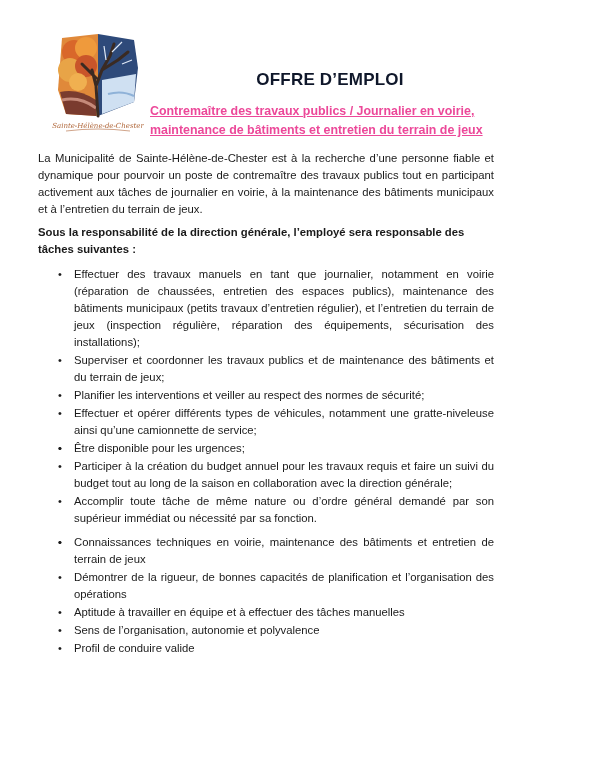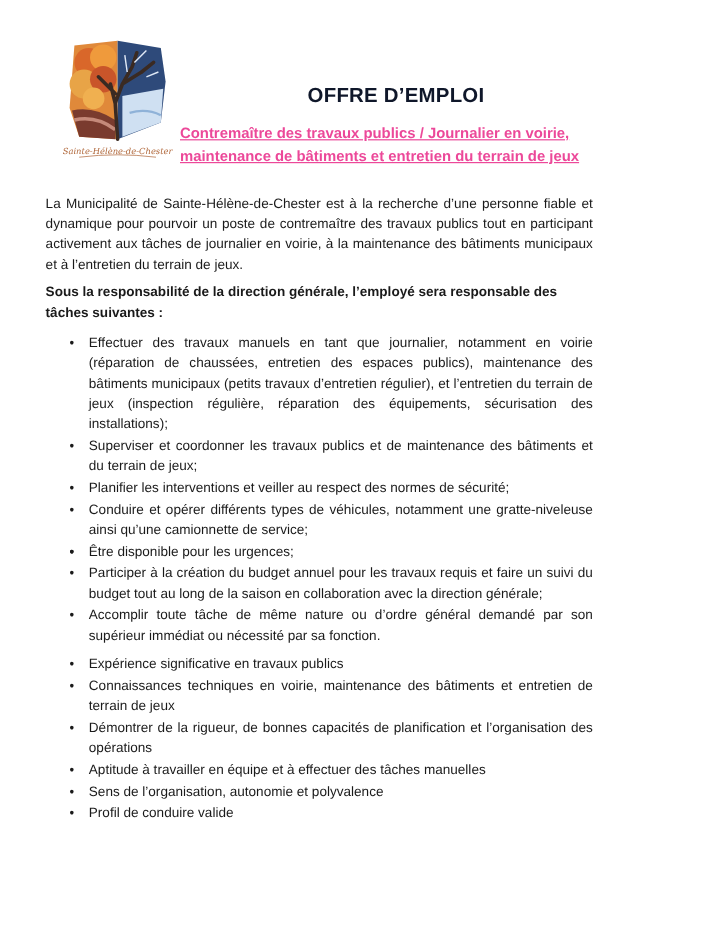--- a/index.html
+++ b/index.html
@@ -5,21 +5,21 @@
   html, body { margin:0; padding:0; background:#ffffff; }
   body { width:600px; height:776px; position:relative; overflow:hidden;
          font-family:"Liberation Sans", sans-serif; color:#1a1a1a; }
   .logo { position:absolute; left:16px; top:30px; width:92px; height:104px;margin-left:36px; }
   .title { position:absolute; left:150px; top:70px; width:360px; text-align:center;
            font-family:"Liberation Sans", sans-serif; font-weight:bold; font-size:17px; color:#0f172a; letter-spacing:0.2px; }
   .subtitle { position:absolute; left:150px; top:102px; width:360px;
               font-weight:bold; font-size:12.4px; line-height:19px; color:#ec4899; }
   .subtitle span { text-decoration:underline; display:block; white-space:nowrap; }
   .content { position:absolute; left:38px; top:150px; width:456px; font-size:11.3px; line-height:17px; }
-  .intro { text-align:justify; margin:12px 0 6px 0; }
+  .intro { text-align:justify; margin:0 0 6px 0; }
   .heading { font-weight:bold; margin:0 0 8px 0; }
   ul { margin:0 0 7px 0; padding:0; list-style:none; }
   li { position:relative; padding-left:36px; text-align:justify; margin:0 0 1px 0; }
   li .bullet { position:absolute; left:20px; top:0; font-size:11px; }
 </style>
 </head>
 <body>
 
 <div class="logo">
   <svg width="92" height="104" viewBox="0 0 92 104">
@@ -53,28 +53,28 @@
 </div>
 
 <div class="content">
   <p class="intro">La Municipalité de Sainte-Hélène-de-Chester est à la recherche d’une personne fiable et dynamique pour pourvoir un poste de contremaître des travaux publics tout en participant activement aux tâches de journalier en voirie, à la maintenance des bâtiments municipaux et à l’entretien du terrain de jeux.</p>
 
   <p class="heading">Sous la responsabilité de la direction générale, l’employé sera responsable des tâches suivantes :</p>
   <ul>
     <li><span class="bullet">•</span><span>Effectuer des travaux manuels en tant que journalier, notamment en voirie (réparation de chaussées, entretien des espaces publics), maintenance des bâtiments municipaux (petits travaux d’entretien régulier), et l’entretien du terrain de jeux (inspection régulière, réparation des équipements, sécurisation des installations);</span></li>
     <li><span class="bullet">•</span><span>Superviser et coordonner les travaux publics et de maintenance des bâtiments et du terrain de jeux;</span></li>
     <li><span class="bullet">•</span><span>Planifier les interventions et veiller au respect des normes de sécurité;</span></li>
-    <li><span class="bullet">•</span><span>Conduire et opérer différents types de véhicules, notamment une gratte-niveleuse ainsi qu’une camionnette de service;</span></li>
+    <li><span class="bullet">•</span><span>Effectuer et opérer différents types de véhicules, notamment une gratte-niveleuse ainsi qu’une camionnette de service;</span></li>
     <li><span class="bullet">•</span></li>
     <li><span class="bullet">•</span><span>Être disponible pour les urgences;</span></li>
     <li><span class="bullet">•</span><span>Participer à la création du budget annuel pour les travaux requis et faire un suivi du budget tout au long de la saison en collaboration avec la direction générale;</span></li>
     <li><span class="bullet">•</span><span>Accomplir toute tâche de même nature ou d’ordre général demandé par son supérieur immédiat ou nécessité par sa fonction.</span></li>
   </ul>
 
   <ul>
-    <li><span class="bullet">•</span><span>Expérience significative en travaux publics</span></li>
+    <li><span class="bullet">•</span></li>
     <li><span class="bullet">•</span><span>Connaissances techniques en voirie, maintenance des bâtiments et entretien de terrain de jeux</span></li>
     <li><span class="bullet">•</span><span>Démontrer de la rigueur, de bonnes capacités de planification et l’organisation des opérations</span></li>
     <li><span class="bullet">•</span><span>Aptitude à travailler en équipe et à effectuer des tâches manuelles</span></li>
     <li><span class="bullet">•</span><span>Sens de l’organisation, autonomie et polyvalence</span></li>
     <li><span class="bullet">•</span><span>Profil de conduire valide</span></li>
   </ul>
 </div>
 
 </body></html>

